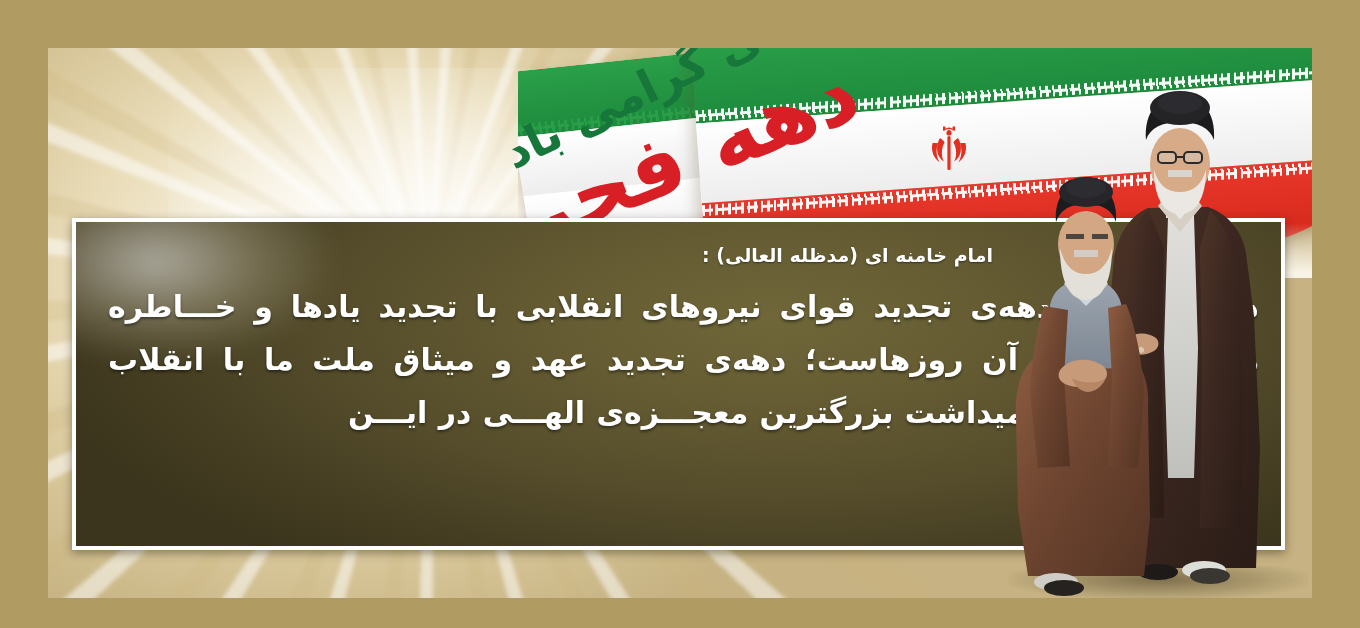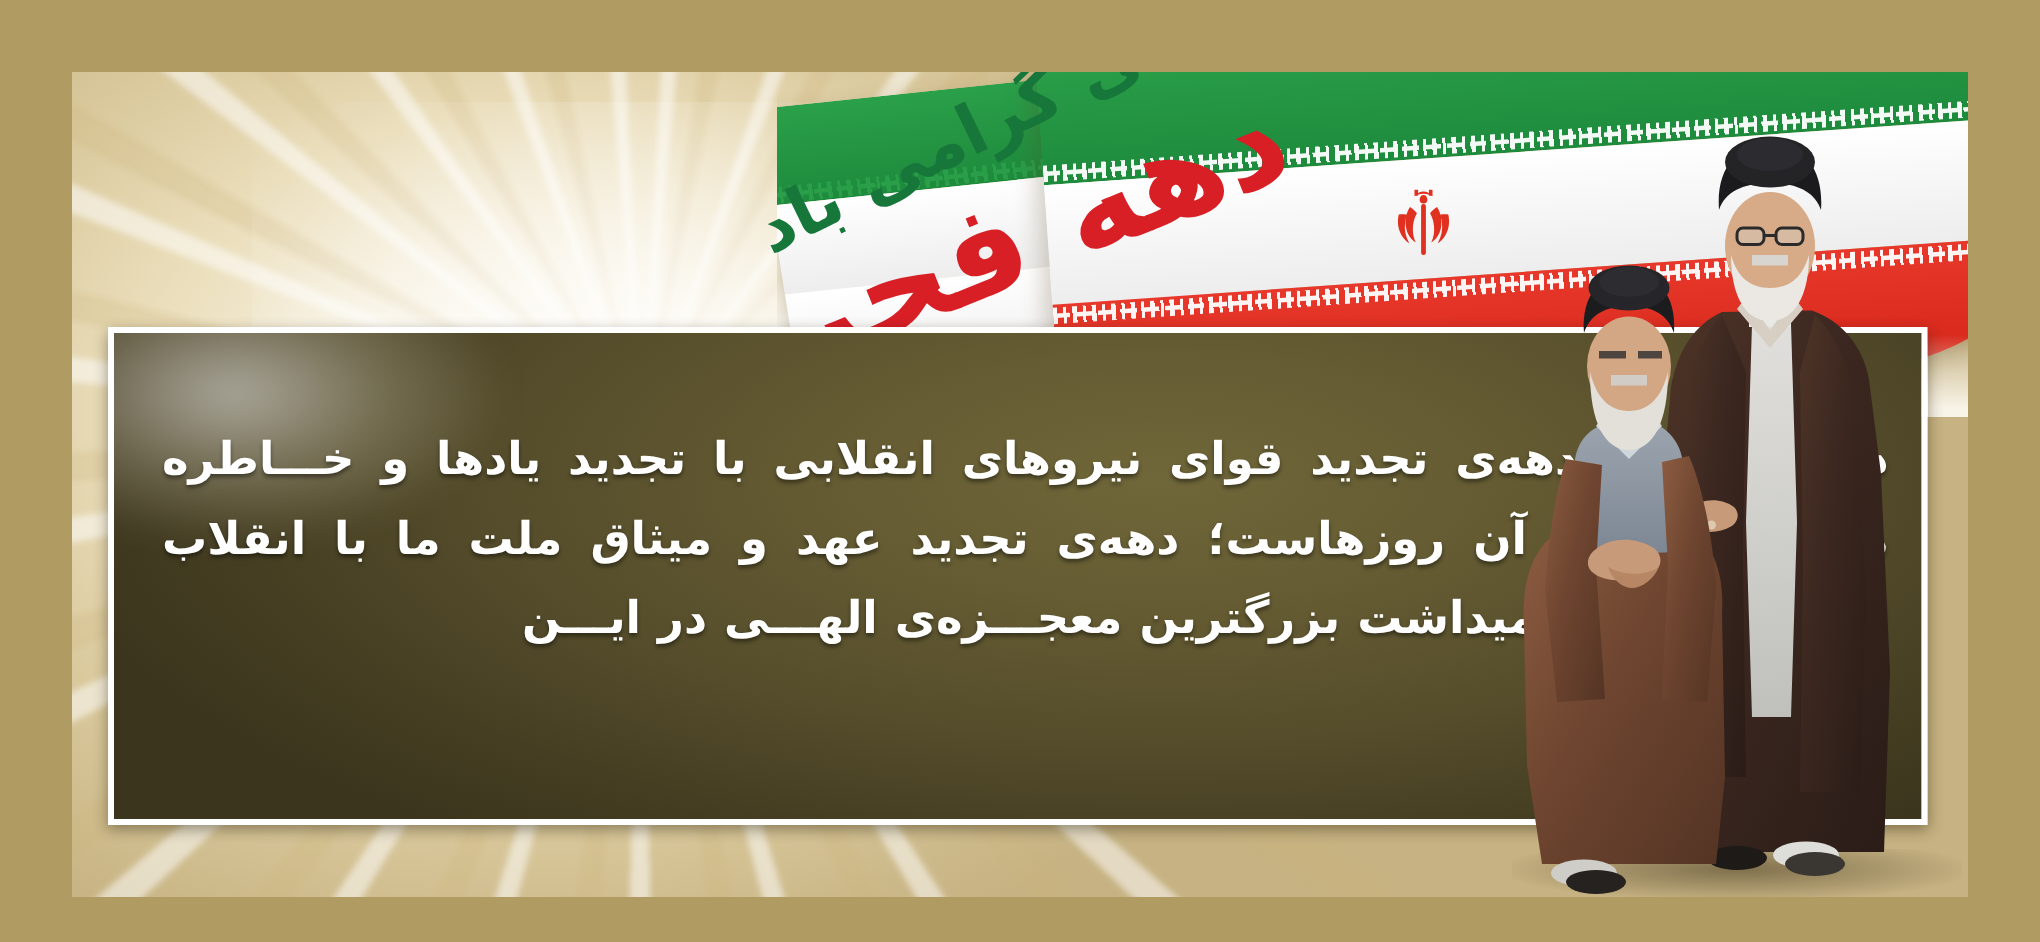--- a/index.html
+++ b/index.html
@@ -306,20 +306,21 @@
           <text class="calli-text-red" x="330" y="190" font-size="86" text-anchor="end" direction="rtl">دهه فجر</text>
         </g>
 
         <path class="calli-red" d="M60 196 C 120 224, 230 222, 318 176 C 300 196, 250 214, 190 218 C 140 221, 90 212, 60 196 Z"></path>
       </svg>
     </div>
 
     <div id="quote-panel">
       <div id="panel-glow"></div>
 
+      <div id="attribution">امام خامنه ای (مدظله العالی) :</div>
 
       <div id="quote-lines">
         <span class="qline line1">دهه‌ی فجر ، دهه‌ی تجدید قوای نیروهای انقلابی با تجدید یادها و خـــاطره</span>
         <span class="qline line2">های پـــرشکوه آن روزهاست؛ دهه‌ی تجدید عهد و میثاق ملت ما با انقلاب</span>
         <span class="qline line3">است؛ دهه‌ی گرامیداشت بزرگترین معجـــزه‌ی الهـــی در ایـــن</span>
         <span class="qline last line4">روزگارهاست.</span>
       </div>
 
     </div>
 

